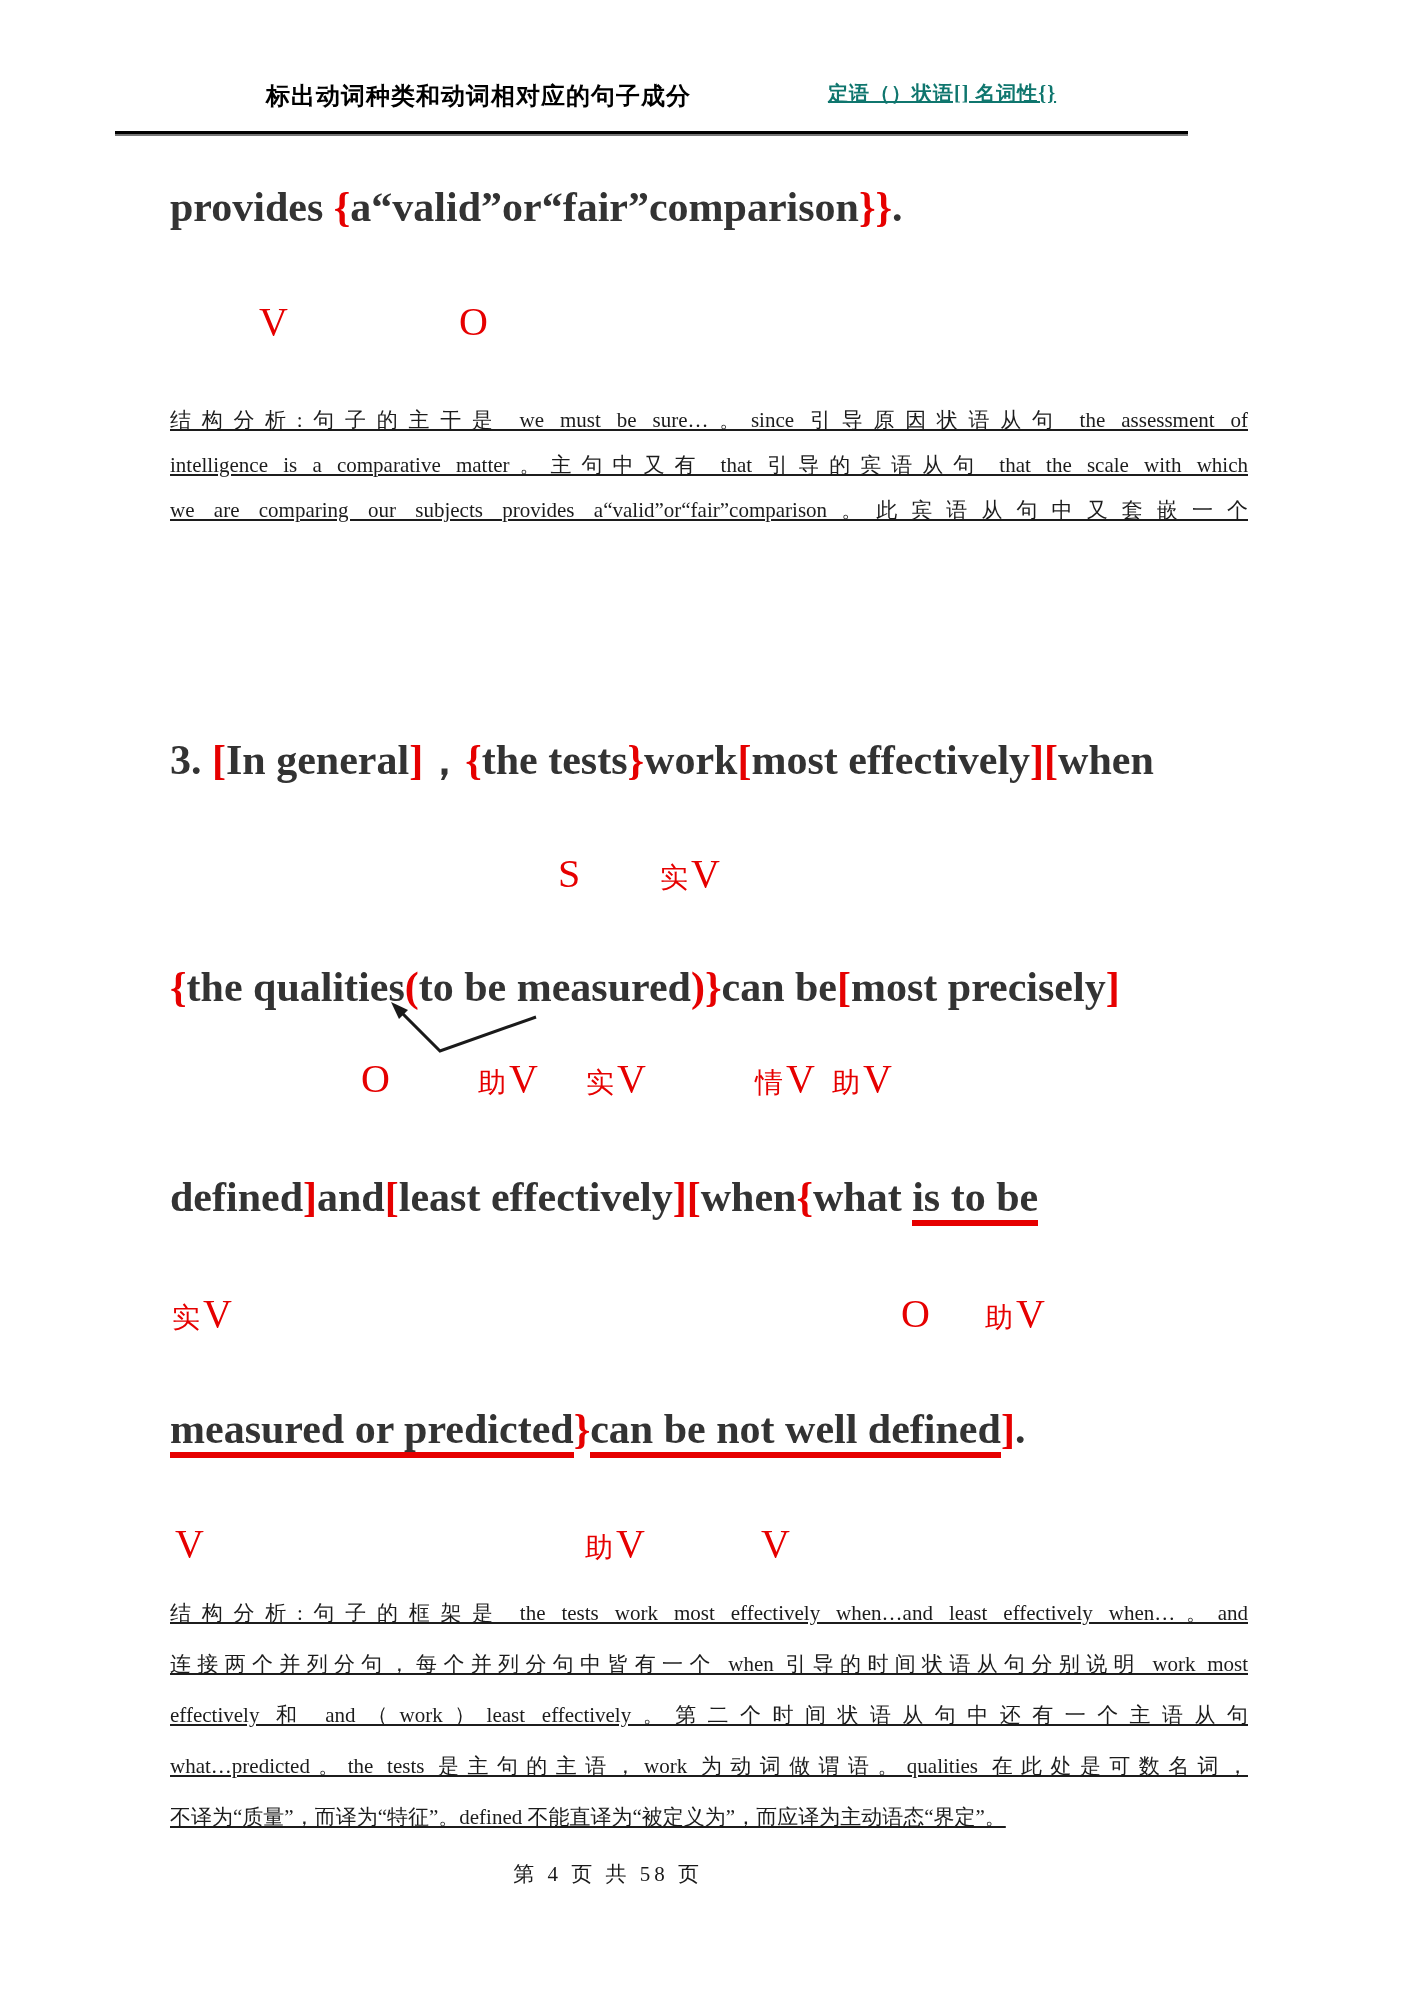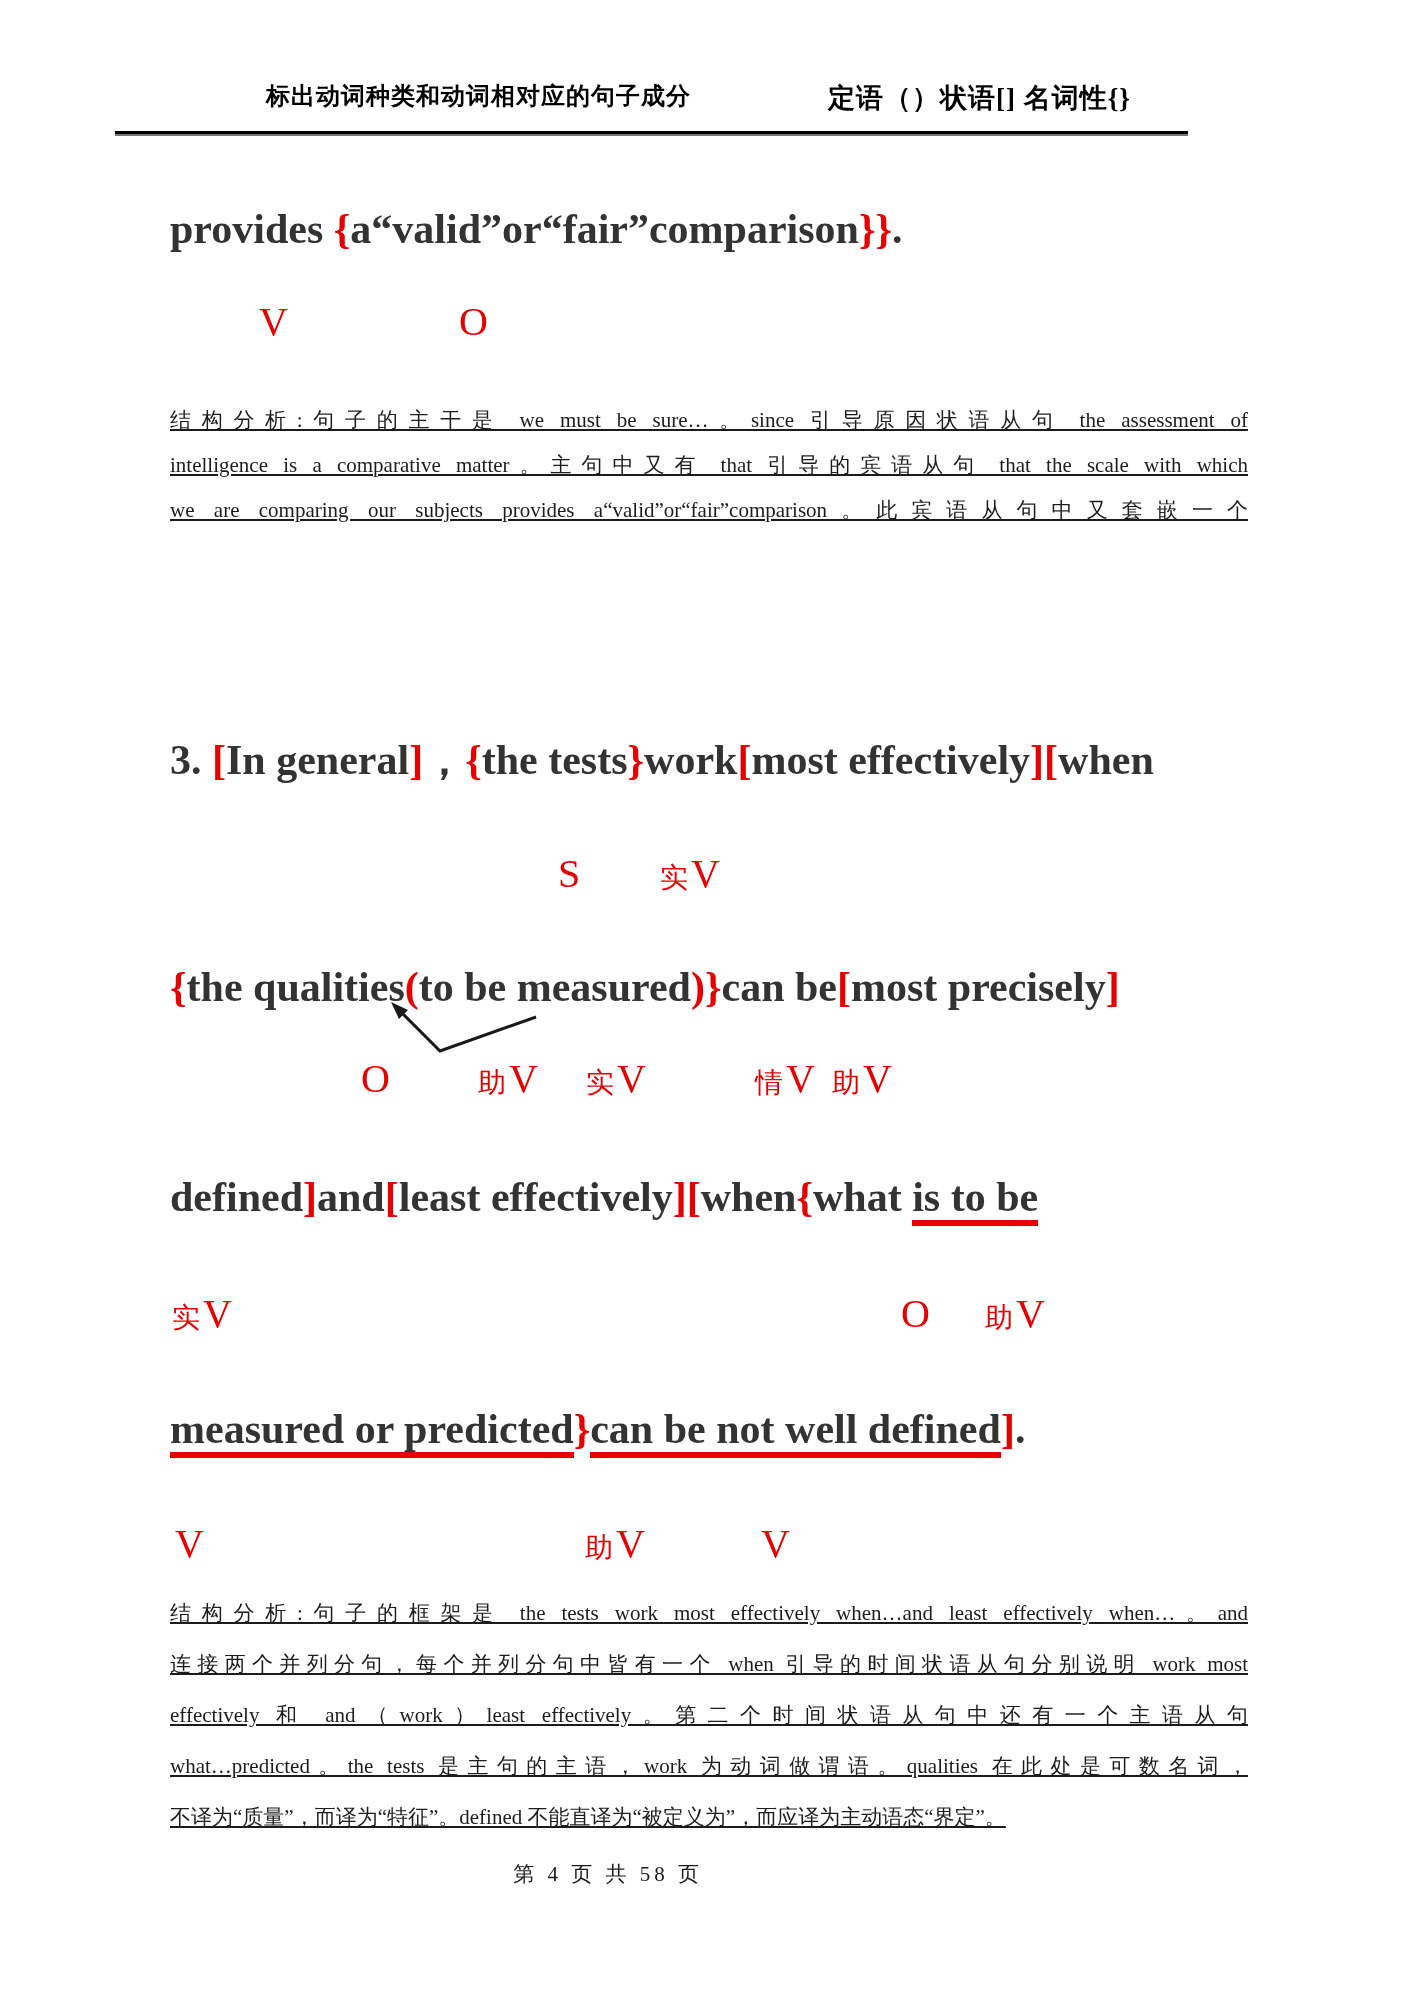--- a/index.html
+++ b/index.html
@@ -16,22 +16,22 @@
     overflow:hidden;
   }
   
   .hdr-left{
     position:absolute;left:228px;top:80px;
     font-size:24px;font-weight:bold;color:#000;
     letter-spacing:1px;white-space:nowrap;margin-left:38px;
   }
   .hdr-right{
     position:absolute;left:828px;top:80px;
-    font-size:27px;font-weight:bold;color:#000000;
-    letter-spacing:1px;white-space:nowrap;
+    font-size:20px;font-weight:bold;color:#0f766e;
+    letter-spacing:1px;white-space:nowrap;text-decoration:underline;
   }
   .hdr-rule{
     position:absolute;left:115px;top:131px;width:1073px;height:3px;
     background:#000;border-bottom:2px solid #777;
   }
   
   .sline{
     position:absolute;left:170px;
     font-size:42px;font-weight:bold;color:var(--heading);
     white-space:nowrap;line-height:54px;
@@ -66,21 +66,21 @@
 </style>
 </head>
 <body>
 
 <div class="page">
 
   <span class="hdr-left">标出动词种类和动词相对应的句子成分</span>
   <span class="hdr-right">定语（）状语[] 名词性{}</span>
   <div class="hdr-rule"></div>
 
-  <div class="sline" style="top:202px"><span>provides </span><span class="red">{</span><span>a“valid”or“fair”comparison</span><span class="red">}}</span><span>.</span></div>
+  <div class="sline" style="top:180px"><span>provides </span><span class="red">{</span><span>a“valid”or“fair”comparison</span><span class="red">}}</span><span>.</span></div>
 
   <div class="lrow" style="top:298px">
     <span class="lbl" style="left:256px"><span class="cn"></span><span class="en">V</span></span>
     <span class="lbl" style="left:456px"><span class="cn"></span><span class="en">O</span></span>
   </div>
 
   <div class="para para1" style="top:398px">
       <div class="j">结构分析:句子的主干是 we must be sure…。since 引导原因状语从句 the assessment of</div>
       <div class="j">intelligence is a comparative matter。主句中又有 that 引导的宾语从句 that the scale with which</div>
       <div class="j">we are comparing our subjects provides a“valid”or“fair”comparison。此宾语从句中又套嵌一个</div>

